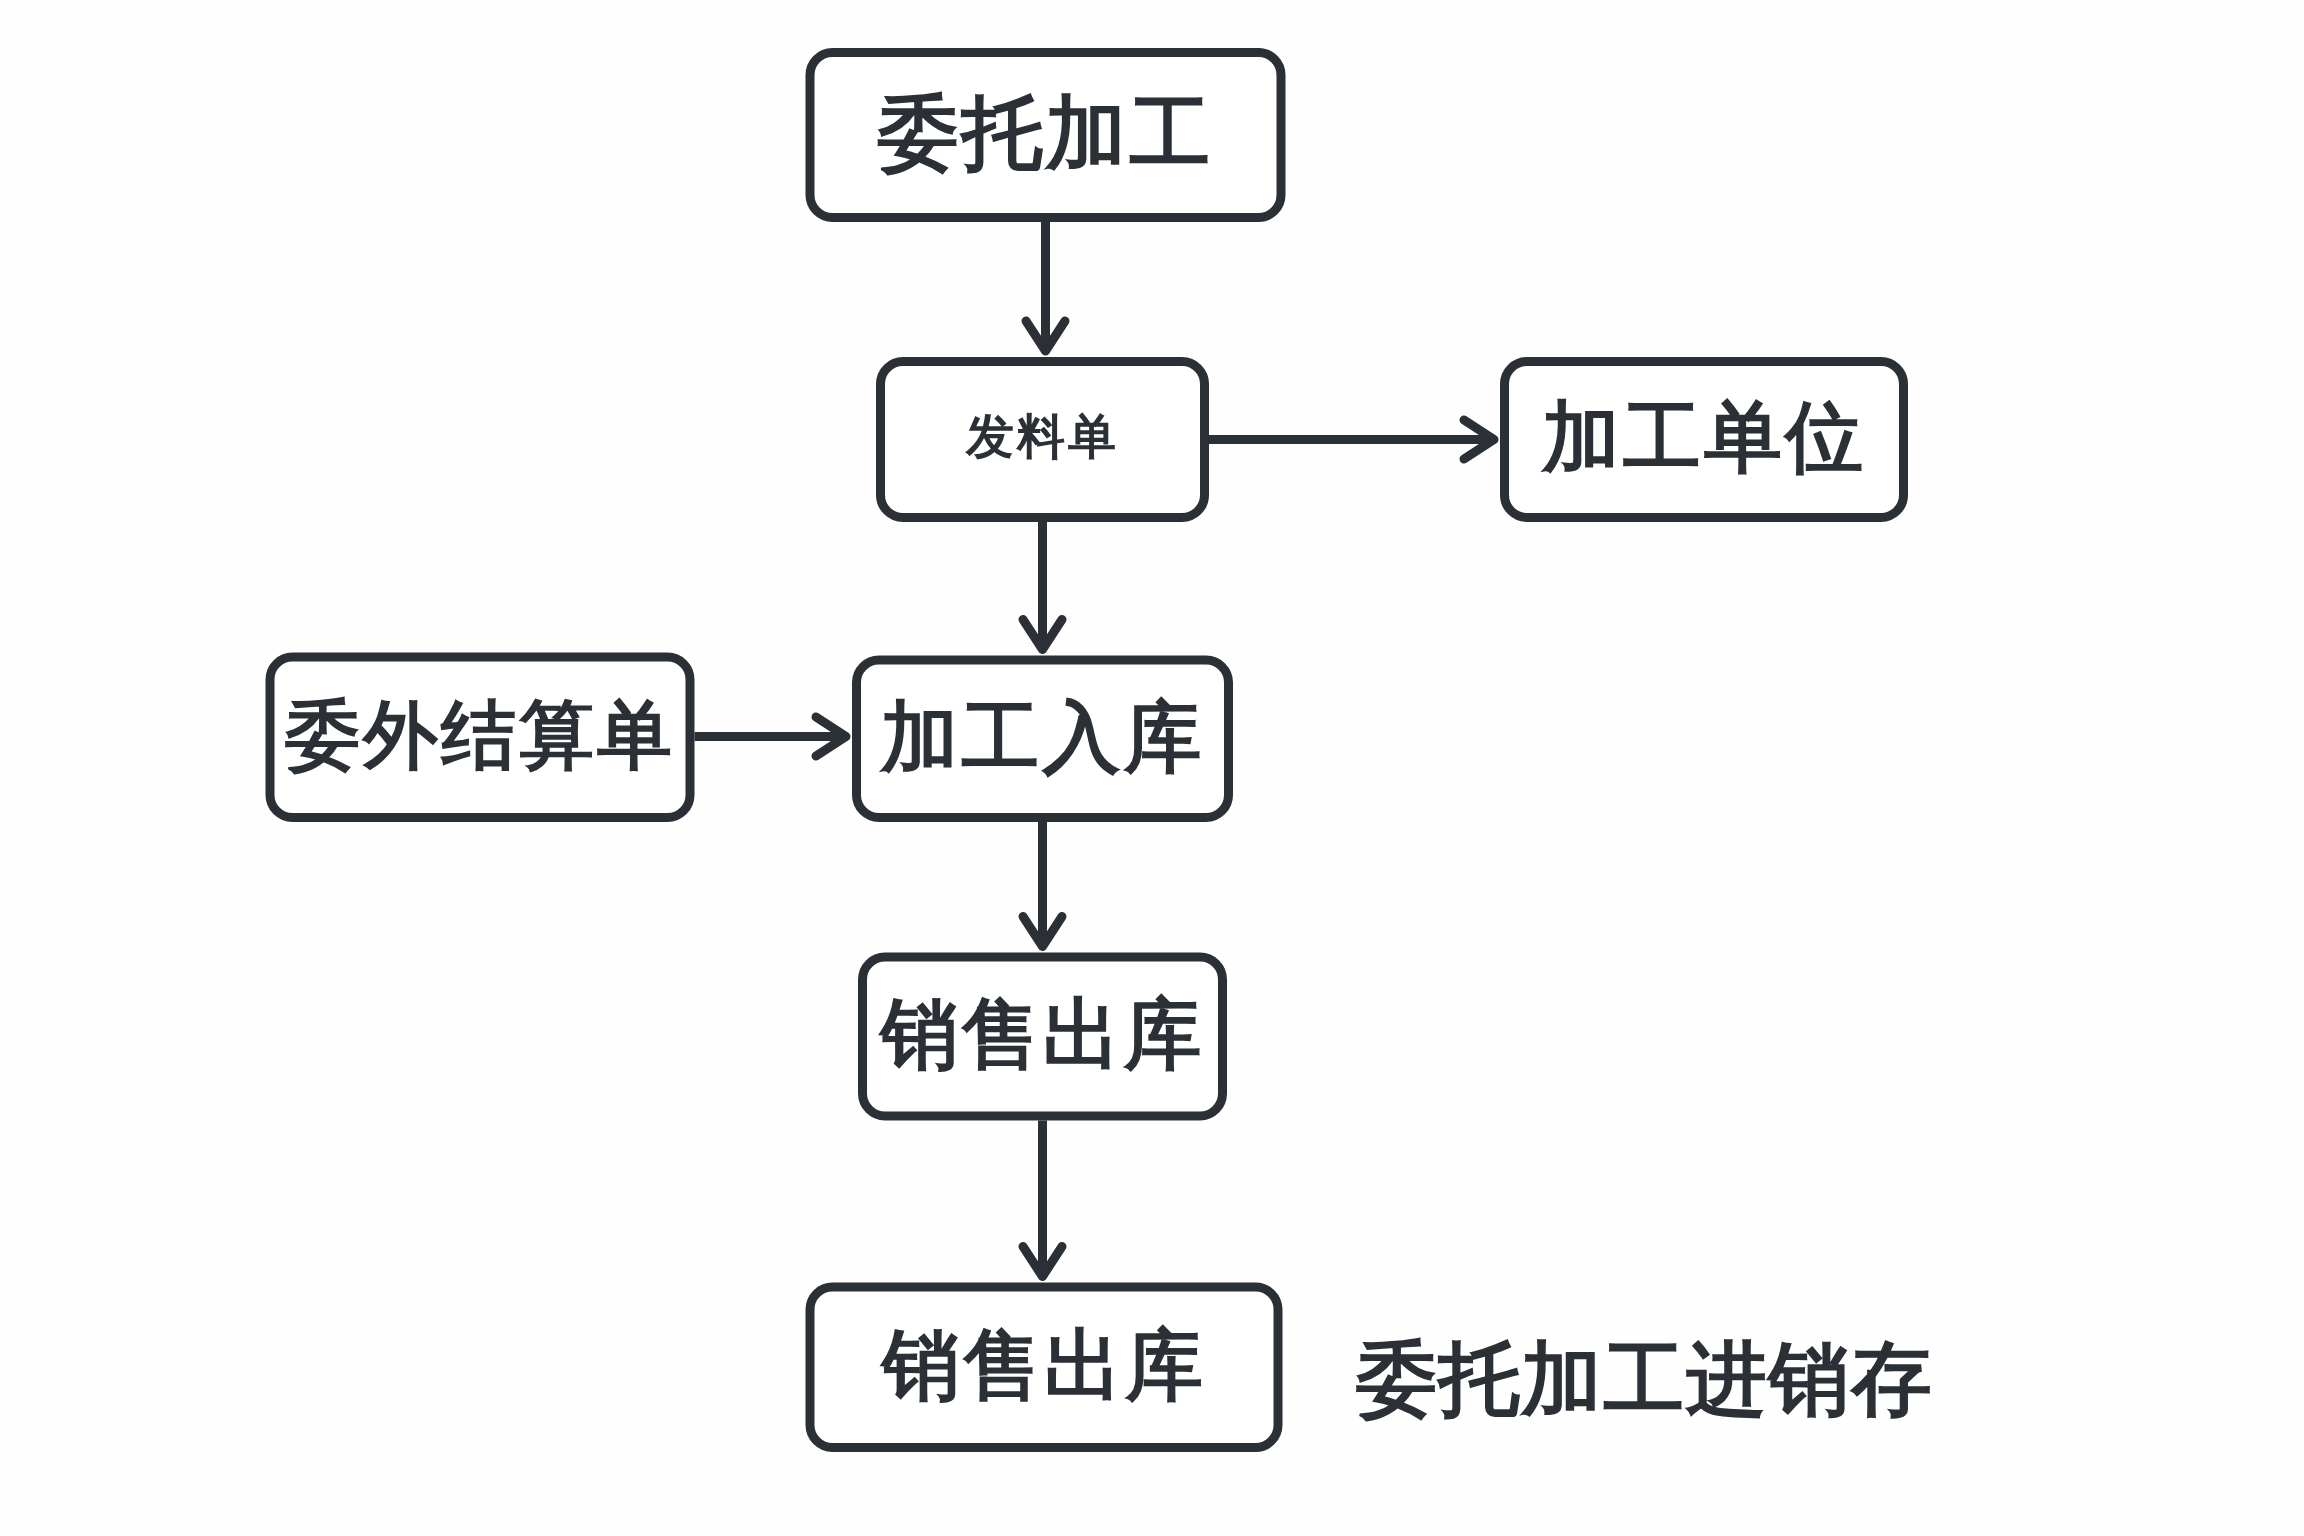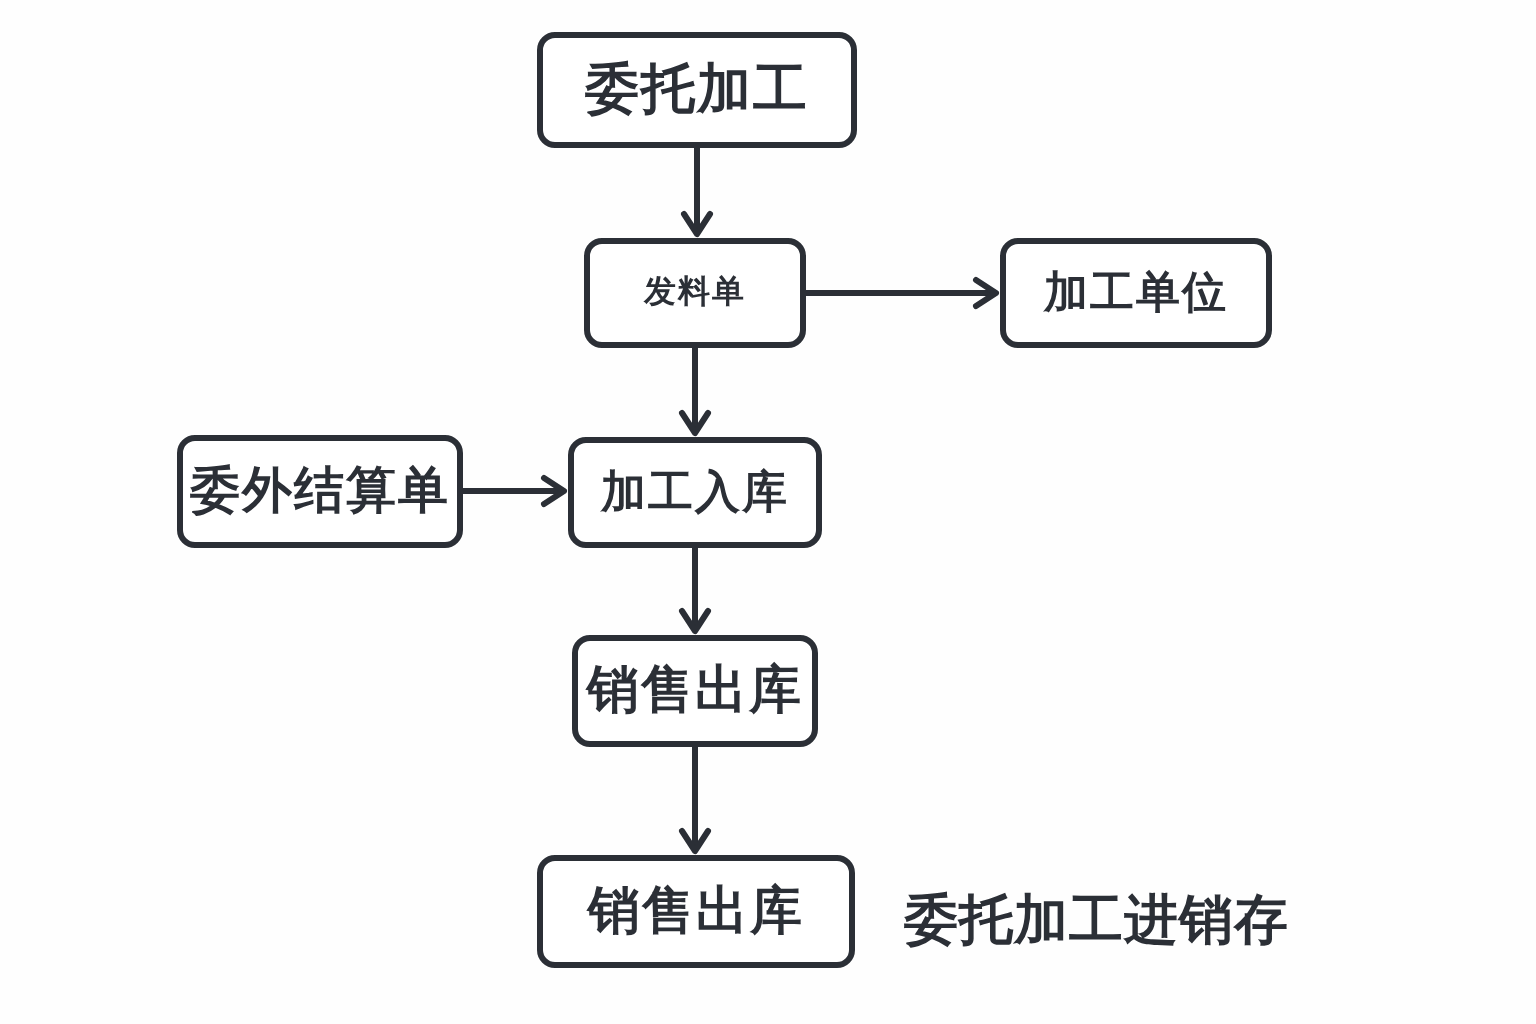--- a/index.html
+++ b/index.html
@@ -34,23 +34,23 @@
     align-items: center;
     justify-content: center;
     color: var(--text);
     font-weight: 700;
     letter-spacing: 2px;
     white-space: nowrap;
   }
   .node span { transform: translateY(-1px); }
   #node-entrust   { left: 537px; top:  32px; width: 320px; height: 116px; font-size: 54px; }
   #node-issue     { left: 584px; top: 238px; width: 222px; height: 110px; font-size: 32px; }
-  #node-unit      { left:1000px; top: 238px; width: 272px; height: 110px; font-size: 44px; }
+  #node-unit      { left:1000px; top: 238px; width: 272px; height: 110px; font-size: 52px; }
   #node-settle    { left: 177px; top: 435px; width: 286px; height: 113px; font-size: 50px; }
-  #node-inbound   { left: 568px; top: 437px; width: 254px; height: 111px; font-size: 45px; }
+  #node-inbound   { left: 568px; top: 437px; width: 254px; height: 111px; font-size: 52px; }
   #node-sales1    { left: 572px; top: 635px; width: 246px; height: 112px; font-size: 52px; }
   #node-sales2    { left: 537px; top: 855px; width: 318px; height: 113px; font-size: 52px; }
   .caption {
     position: absolute;
     left: 904px; top: 882px;
     width: 380px; height: 76px;
     display: flex;
     align-items: center;
     color: var(--text);
     font-size: 54px;

